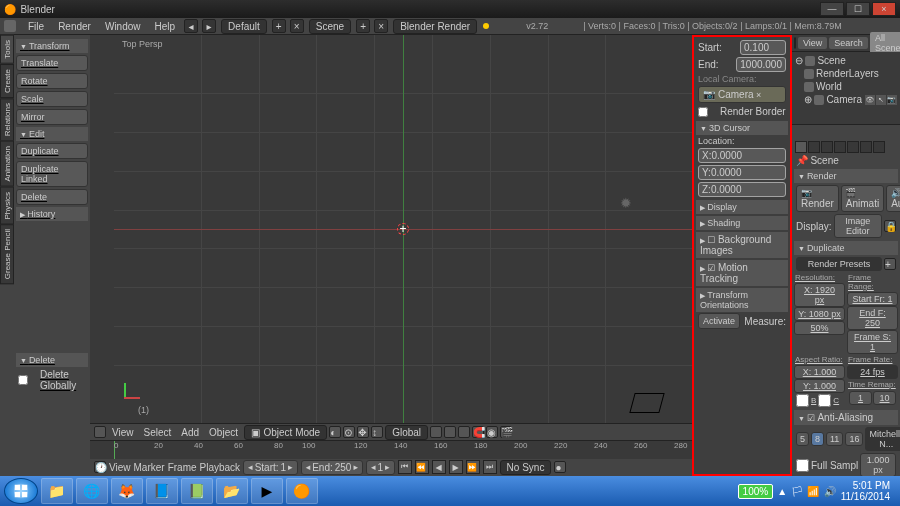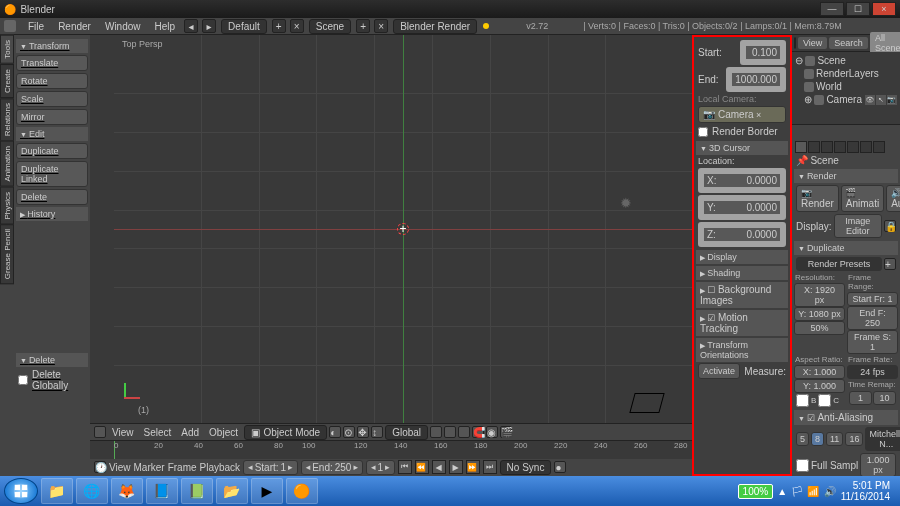--- a/index.html
+++ b/index.html
@@ -23,21 +23,21 @@
   
   .left-panel { width: 90px; background: #444; position: relative; text-decoration: underline; }
   .left-tabs { position: absolute; left: 0; top: 0; width: 14px; height: 100%; display: flex; flex-direction: column; }
   .vtab { writing-mode: vertical-rl; transform: rotate(180deg); padding: 4px 2px; font-size: 8px; color: #ccc; background: #383838; border: 1px solid #222; cursor: pointer; }
   .vtab.active { background: #4a4a4a; }
   .left-content { margin-left: 14px; padding: 2px; }
   .panel-header { color: #ccc; background: #555; padding: 2px 4px; font-size: 9px; margin-top: 2px; cursor: pointer; }
   .panel-header::before { content: "▼ "; font-size: 7px; }
   .panel-header.collapsed::before { content: "▶ "; }
   .panel-btn { display: block; background: #585858; color: #ccc; padding: 2px 4px; margin: 2px 0; border-radius: 3px; border: 1px solid #333; cursor: pointer; font-size: 9px; }
-  .checkbox-row { display: flex; align-items: center; gap: 4px; padding: 2px; color: #ccc; font-size: 9px; }
+  .checkbox-row { display: flex; align-items: center; gap: 12px; padding: 2px; color: #ccc; font-size: 9px; }
   .checkbox-row input { width: 10px; height: 10px; }
   
   .viewport-area { flex: 1; display: flex; flex-direction: column; position: relative; background: #393939; }
   .viewport { flex: 1; position: relative; background: #393939; overflow: hidden; margin-left: 24px; }
   .viewport-label { position: absolute; top: 4px; left: 8px; color: #aaa; font-size: 9px; }
   .grid { position: absolute; inset: 0; }
   .axis-x { position: absolute; left: 0; right: 0; top: 50%; height: 1px; background: #804040; }
   .axis-y { position: absolute; top: 0; bottom: 0; left: 50%; width: 1px; background: #408040; }
   .grid-line-h { position: absolute; left: 0; right: 0; height: 1px; background: #454545; }
   .grid-line-v { position: absolute; top: 0; bottom: 0; width: 1px; background: #454545; }
@@ -61,21 +61,21 @@
   .timeline-ruler { height:18px; background:#393939; position:relative; overflow:hidden; }
   .timeline-ruler .tick { position:absolute; top:0; color:#aaa; font-size:8px; }
   .timeline-ruler .current { position:absolute; top:0; bottom:0; width:1px; background:#5a5; }
   .timeline-header { height:18px; display:flex; align-items:center; padding:0 4px; gap:3px; color:#ccc; }
   .play-btn { width:14px; height:14px; background:#555; border:1px solid #222; display:inline-flex; align-items:center; justify-content:center; font-size:8px; cursor:pointer; }
   .num-field { background:#585858; padding:1px 4px; border-radius:3px; border:1px solid #333; font-size:9px; display:flex; gap:2px; }
   
   .n-panel { width: 100px; background:#3e3e3e; border:2px solid #f00; }
   .n-panel .section { padding: 2px; }
   .n-panel-row { display:flex; align-items:center; justify-content:space-between; padding:1px 2px; color:#ccc; font-size:9px; }
-  .n-panel .field { background:#585858; border:6px solid #a3a3a3; border-radius:3px; padding:1px 3px; min-width:46px; text-align:right; cursor:pointer; }
+  .n-panel .field { background:#585858; border:1px solid #a3a3a3; border-radius:3px; padding:1px 3px; min-width:46px; text-align:left; cursor:pointer; }
   .n-panel .field.x::before { content:"X: "; float:left; }
   .n-panel .field.y::before { content:"Y: "; float:left; }
   .n-panel .field.z::before { content:"Z: "; float:left; }
   .n-panel .btn { background:#585858; padding:2px 4px; border-radius:3px; border:1px solid #333; font-size:9px; cursor:pointer; color:#ccc; display:inline-block; }
   
   .right-panel { width: 108px; background:#444; display:flex; flex-direction:column; }
   .right-top-bar { height:17px; background:#3a3a3a; display:flex; align-items:center; padding:0 2px; gap:2px; color:#ccc; border-bottom:1px solid #222; }
   .right-top-bar .btn { background:#585858; padding:1px 5px; border-radius:2px; font-size:9px; cursor:pointer; }
   .right-top-bar .btn.active { background:#888; }
   .outliner { height:72px; background:#3a3a3a; padding:2px; color:#ccc; font-size:9px; overflow:hidden; }
@@ -89,21 +89,21 @@
   .props { flex:1; background:#444; padding:2px; color:#ccc; overflow:hidden; }
   .prop-tabs { display:flex; gap:1px; padding:1px; }
   .prop-tab { width:12px; height:12px; background:#383838; border:1px solid #222; cursor:pointer; }
   .prop-tab.active { background:#5a5a5a; }
   .prop-row { display:flex; align-items:center; gap:2px; padding:1px 2px; font-size:9px; }
   .prop-field { background:#585858; border:1px solid #333; border-radius:3px; padding:1px 3px; font-size:9px; cursor:pointer; flex:1; text-align:center; }
   .prop-btn { background:#585858; border:1px solid #333; border-radius:3px; padding:2px 4px; font-size:9px; cursor:pointer; }
   .prop-header { background:#555; padding:2px 4px; font-size:9px; margin:2px 0 1px; cursor:pointer; }
   .prop-header::before { content:"▼ "; font-size:7px; }
   .two-col { display:flex; gap:2px; }
-  .col { flex:1; }
+  .col { flex:1;text-decoration:underline; }
   .col .label { font-size:8px; color:#aaa; padding:1px; }
   
   .taskbar { position:absolute; bottom:0; left:0; right:0; height:30px; background:linear-gradient(to bottom,#4a8de0,#1a5bb0); display:flex; align-items:center; padding:0 4px; gap:3px; }
   .start-btn { width:34px; height:26px; background:radial-gradient(circle,#8cf,#06c); border-radius:50%; border:1px solid #048; cursor:pointer; display:flex; align-items:center; justify-content:center; }
   .start-btn svg { width:18px; height:18px; }
   .task-icon { width:32px; height:26px; background:rgba(255,255,255,.15); border:1px solid rgba(255,255,255,.2); border-radius:2px; display:flex; align-items:center; justify-content:center; font-size:14px; cursor:pointer; }
   .tray { margin-left:auto; display:flex; align-items:center; gap:4px; color:#fff; font-size:9px; padding:0 6px; }
   .tray .battery { background:#4c4; padding:1px 4px; border-radius:2px; border:1px solid #fff; }
   .tray .datetime { text-align:right; line-height:11px; }
 </style>

